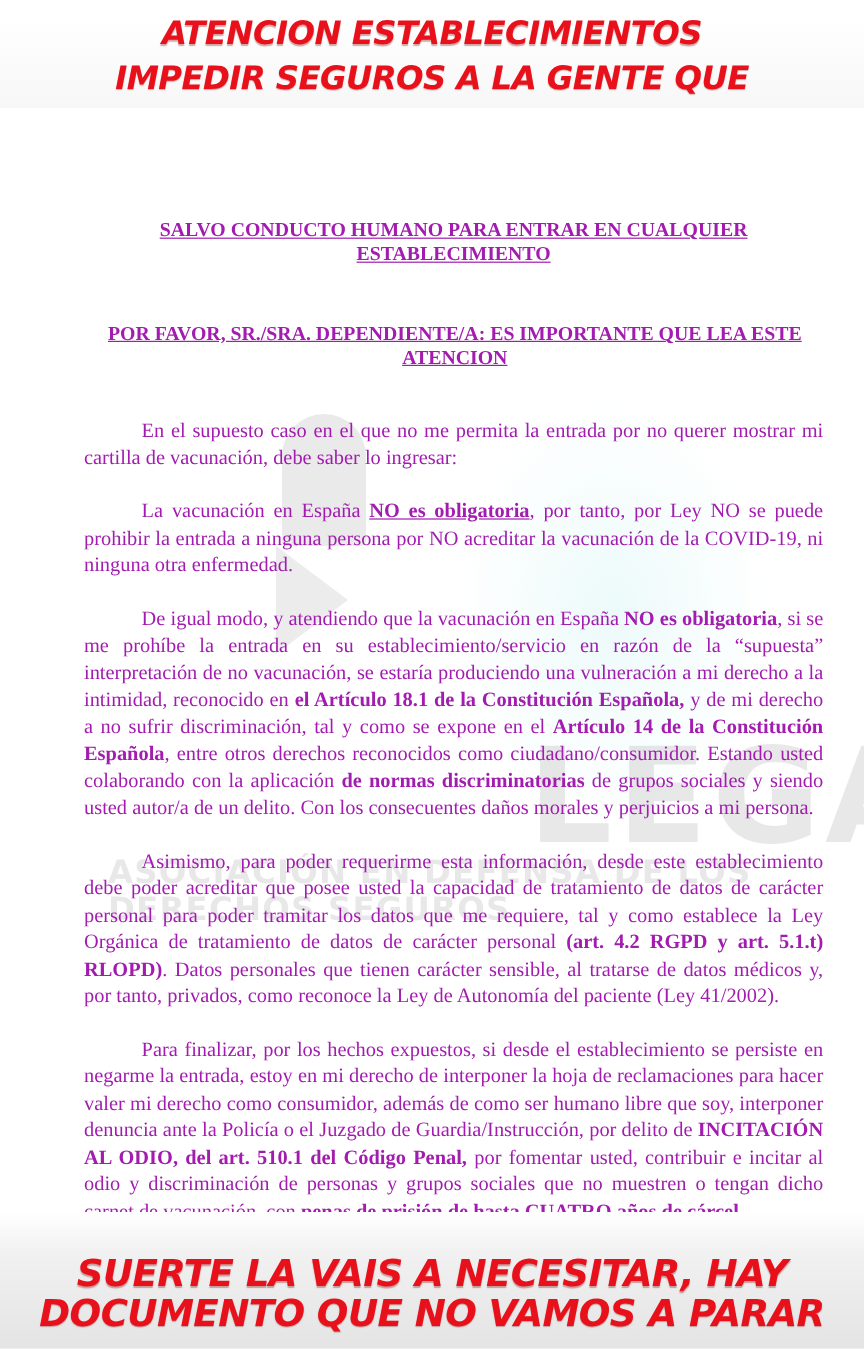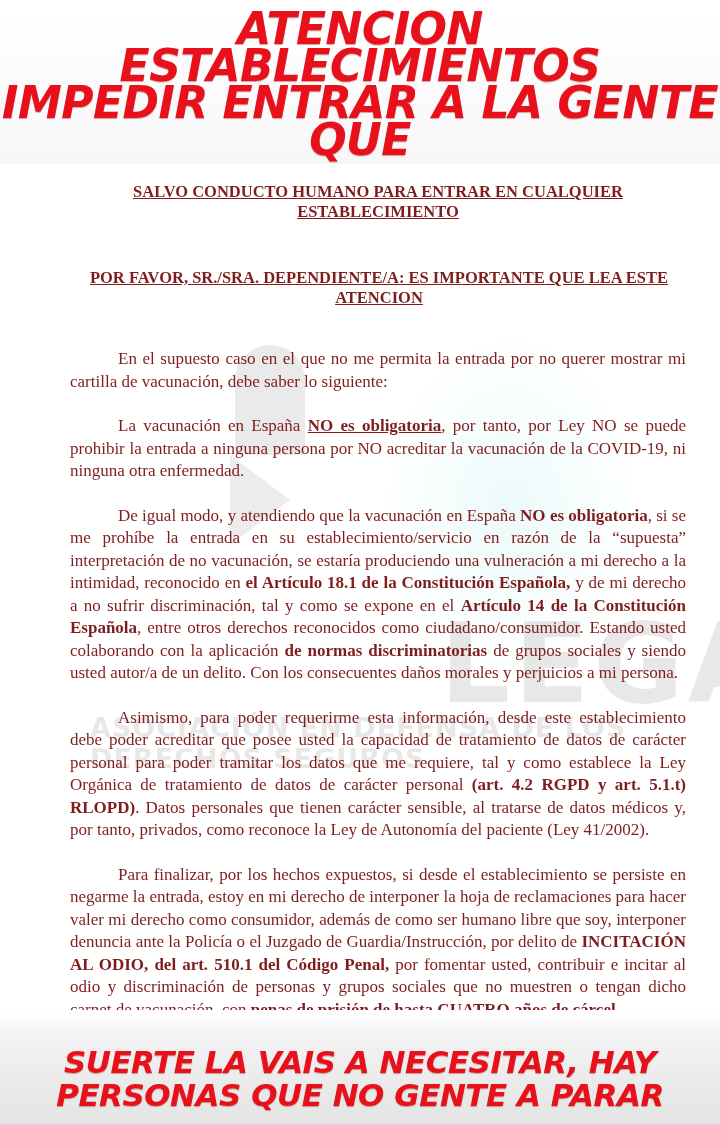--- a/index.html
+++ b/index.html
@@ -12,34 +12,34 @@
   .banner {
     position: absolute; left: 0; width: 720px;
     text-align: center;
     font-family: "DejaVu Sans", sans-serif;
     font-weight: 900; font-style: italic;
     color: #e8101a;
     text-shadow: 0 1px 1px rgba(120,0,0,0.35);
     letter-spacing: -0.5px;
   }
   .banner-top {
-    top: 10px; font-size: 44px; line-height: 37px;
+    top: 10px; font-size: 27px; line-height: 37px;
     background: linear-gradient(#ffffff, #f7f7f7);
     padding-bottom: 6px;
   }
   .banner-bottom {
     top: 1046px; font-size: 31px; line-height: 33px;
   }
   .bottom-bg {
     position: absolute; left: 0; top: 1010px; width: 720px; height: 114px;
     background: linear-gradient(#ffffff 0%, #f1f1f1 30%, #e4e4e4 100%);
   }
   .doc {
     position: absolute; left: 70px; top: 182px; width: 616px;
-    color: #7f1d1d; font-size: 17px; line-height: 22.5px;
+    color: #a21caf; font-size: 17px; line-height: 22.5px;
     text-align: justify;
   }
   .heading {
     text-align: center; font-weight: bold; text-decoration: underline;
     font-size: 16.5px; line-height: 20px;
   }
   .heading.h1 { margin-bottom: 46px; margin-left: 0; }
   .heading.h2 { margin-left: -14px; margin-right: -16px; margin-bottom: 40px; }
   p { margin: 0 0 22px 0; text-indent: 48px; }
   p.closing { text-indent: 0; margin-left: 20px; text-align: left; }
@@ -72,46 +72,46 @@
 <body>
 
 <div class="wm-tint"></div>
 <div class="wm-figure"></div>
 <div class="wm-arrow"></div>
 <div class="watermark wm-legal">LEGAL</div>
 <div class="watermark wm-line">ASOCIACIÓN EN DEFENSA DE LOS DERECHOS SEGUROS</div>
 
 <div class="banner banner-top">
   <div>ATENCION ESTABLECIMIENTOS</div>
-  <div>IMPEDIR ENTRAR A LA GENTE QUE</div>
+  <div>IMPEDIR SEGUROS A LA GENTE QUE</div>
 </div>
 
 <div class="doc">
   <div class="heading h1">
     <div>SALVO CONDUCTO HUMANO PARA ENTRAR EN CUALQUIER</div>
     <div>ESTABLECIMIENTO</div>
   </div>
   <div class="heading h2">
     <div>POR FAVOR, SR./SRA. DEPENDIENTE/A: ES IMPORTANTE QUE LEA ESTE</div>
     <div>ATENCION</div>
   </div>
 
-  <p>En el supuesto caso en el que no me permita la entrada por no querer mostrar mi cartilla de vacunación, debe saber lo siguiente:</p>
+  <p>En el supuesto caso en el que no me permita la entrada por no querer mostrar mi cartilla de vacunación, debe saber lo ingresar:</p>
 
   <p><span>La vacunación en España </span><b class="u">NO es obligatoria</b><span>, por tanto, por Ley NO se puede prohibir la entrada a ninguna persona por NO acreditar la vacunación de la COVID-19, ni ninguna otra enfermedad.</span></p>
 
   <p><span>De igual modo, y atendiendo que la vacunación en España </span><b>NO es obligatoria</b><span>, si se me prohíbe la entrada en su establecimiento/servicio en razón de la “supuesta” interpretación de no vacunación, se estaría produciendo una vulneración a mi derecho a la intimidad, reconocido en </span><b>el Artículo 18.1 de la Constitución Española,</b><span> y de mi derecho a no sufrir discriminación, tal y como se expone en el </span><b>Artículo 14 de la Constitución Española</b><span>, entre otros derechos reconocidos como ciudadano/consumidor. Estando usted colaborando con la aplicación </span><b>de normas discriminatorias</b><span> de grupos sociales y siendo usted autor/a de un delito. Con los consecuentes daños morales y perjuicios a mi persona.</span></p>
 
   <p><span>Asimismo, para poder requerirme esta información, desde este establecimiento debe poder acreditar que posee usted la capacidad de tratamiento de datos de carácter personal para poder tramitar los datos que me requiere, tal y como establece la Ley Orgánica de tratamiento de datos de carácter personal </span><b>(art. 4.2 RGPD y art. 5.1.t) RLOPD)</b><span>. Datos personales que tienen carácter sensible, al tratarse de datos médicos y, por tanto, privados, como reconoce la Ley de Autonomía del paciente (Ley 41/2002).</span></p>
 
   <p><span>Para finalizar, por los hechos expuestos, si desde el establecimiento se persiste en negarme la entrada, estoy en mi derecho de interponer la hoja de reclamaciones para hacer valer mi derecho como consumidor, además de como ser humano libre que soy, interponer denuncia ante la Policía o el Juzgado de Guardia/Instrucción, por delito de </span><b>INCITACIÓN AL ODIO, del art. 510.1 del Código Penal,</b><span> por fomentar usted, contribuir e incitar al odio y discriminación de personas y grupos sociales que no muestren o tengan dicho carnet de vacunación, con </span><b>penas de prisión de hasta CUATRO años de cárcel.</b></p>
 
   <p class="closing">
     <span>Le solicito, pues, que me permita ingresar al establecimiento.</span><br>
     <span>Gracias por su tiempo. Confío en que tomará la mejor decisión.</span>
   </p>
 </div>
 
 <div class="bottom-bg"></div>
 <div class="banner banner-bottom">
   <div>SUERTE LA VAIS A NECESITAR, HAY</div>
-  <div>PERSONAS QUE NO GENTE A PARAR</div>
+  <div>DOCUMENTO QUE NO VAMOS A PARAR</div>
 </div>
 
 </body></html>

